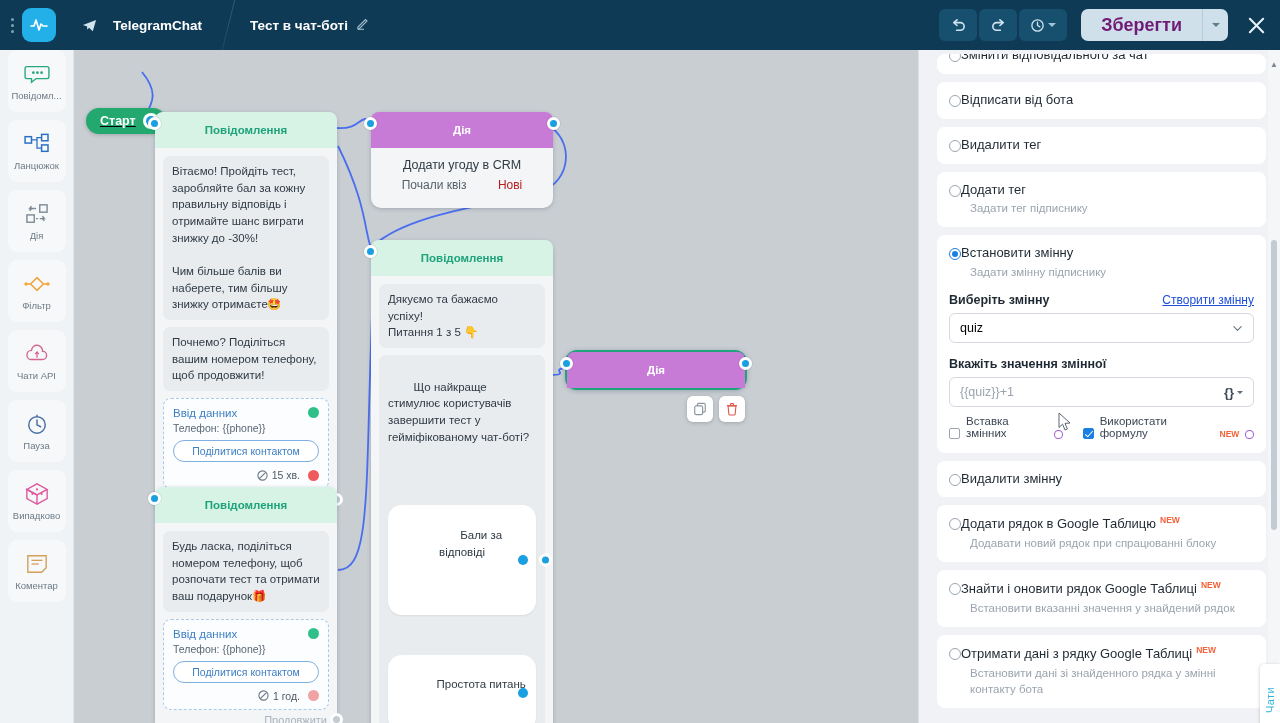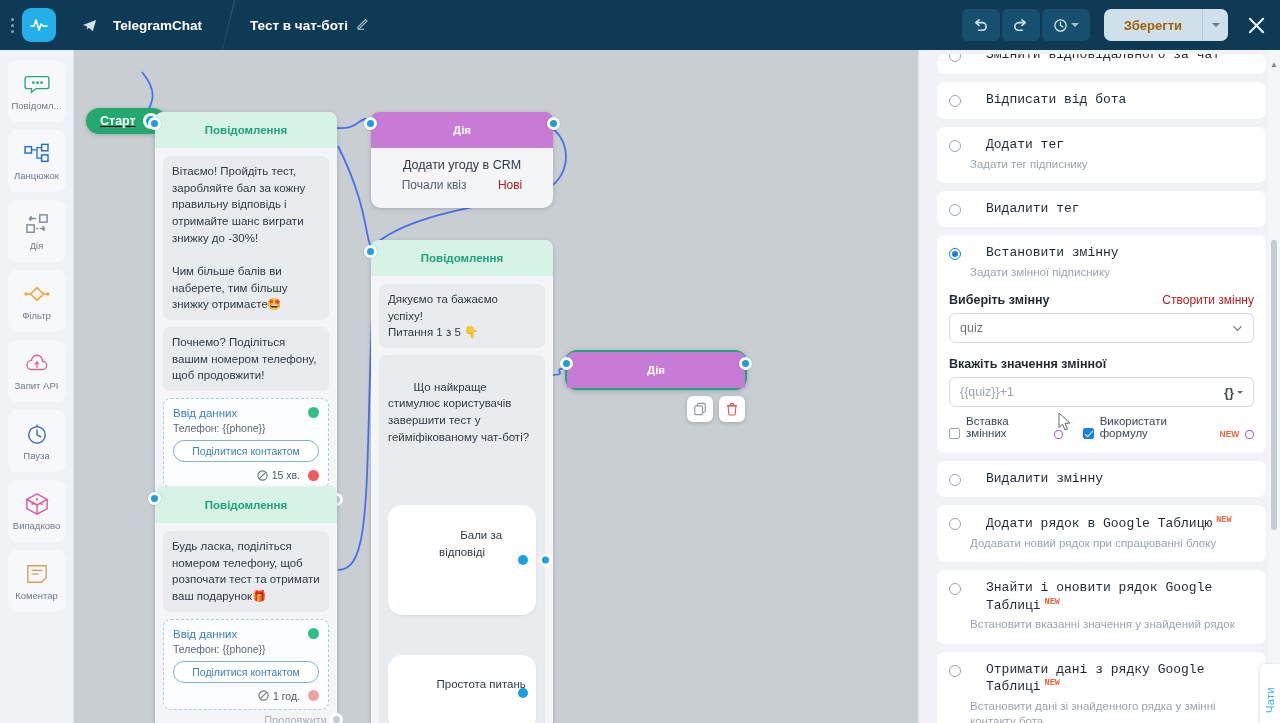--- a/index.html
+++ b/index.html
@@ -59,37 +59,36 @@
   .caret-sm {
     width: 0;height: 0;border-left: 4px solid transparent;border-right: 4px solid transparent;
     border-top: 4px solid #9fc2d6;
   }
   #save-group {
     display: flex; align-items: stretch; margin-left: 12px; margin-right: 8px;
     background: #cfe0ea; border-radius: 7px; overflow: hidden; height: 32px;
   }
   #save-btn {
     padding: 0 20px; display:flex; align-items:center;
-    color: #a16207; font-size: 13px; font-weight: bold; cursor:pointer;
+    color: #701a75; font-size: 18px; font-weight: bold; cursor:pointer;
   }
   #save-split {
     width: 26px; display:flex; align-items:center; justify-content:center;
     border-left: 1px solid #b4cbd9; cursor:pointer;
   }
   #close-btn {
     width: 40px; height: 50px; display:flex; align-items:center; justify-content:center;
     color: #dff0f8; cursor:pointer; margin-right:4px;
   }
 
   
   #sidebar {
     position: absolute; top: 50px; left: 0; width: 74px; height: 673px;
     background: #f0f3f6;
     border-right: 1px solid #dfe5ea;
-    padding-top: 10px;
     z-index: 30;
   }
   .side-item {
     width: 58px; margin: 0 auto 8px auto; height: 62px;
     background: #f6f8fa; border-radius: 9px;
     display: flex; flex-direction: column; align-items: center; justify-content: center;
     cursor: pointer;
     gap: 4px;
   }
   .side-label {
@@ -205,39 +204,39 @@
   }
   #rscroll {
     position:absolute; top:0; left:0; right:0; bottom:0;
     padding: 4px 14px 10px 18px;
     overflow:hidden;
   }
   .opt {
     background:#ffffff; border-radius:8px; padding: 10px 12px 11px 12px;
     margin-bottom: 8px;
   }
-  .opt-row { display:flex; align-items:flex-start; gap:25px;font-family:Liberation Mono, monospace; }
+  .opt-row { display:flex; align-items:flex-start; gap:0; }
   .radio {
     width:12px;height:12px;border-radius:50%;border:1.3px solid #9aa5b1;
     margin-top:3px; flex: 0 0 auto; background:#fff; cursor:pointer;
   }
   .radio.on { border:1.3px solid #1a7fe0; background:#ffffff; position:relative; }
   .radio.on:after {
     content:""; position:absolute; inset:2px; border-radius:50%; background:#1a7fe0;
   }
   .opt-title { font-size: 13px; color:#1f2933; line-height:1.25; }
   .opt-sub { font-size: 11.5px; color:#9aa4ae; line-height:1.35; margin-top:3px; margin-left:21px; }
   .newbadge { color:#f4623a; font-size:8.5px; font-weight:bold; vertical-align: super; margin-left:4px; }
 
   .field-label { font-size:12.5px; font-weight:bold; color:#1f2933; }
-  .link-blue { font-size:12px; color:#b91c1c; cursor:pointer; }
+  .link-blue { font-size:12px; color:#1d4ed8; text-decoration: underline; cursor:pointer; }
   .select-box, .text-box {
     height: 30px; border:1px solid #d4dae0; border-radius:6px; background:#fff;
     display:flex; align-items:center; padding: 0 10px;
-    font-size:12.5px; color:#737373; margin-top:6px;
+    font-size:12.5px; color:#000000; margin-top:6px;
   }
   .text-box { color:#9aa4ae; }
   .chk {
     width:11px;height:11px;border:1.2px solid #9aa5b1;border-radius:2px;background:#fff;
     flex:0 0 auto; cursor:pointer;
   }
   .chk.on { background:#1a7fe0; border-color:#1a7fe0; position:relative; }
   .chk.on:after {
     content:""; position:absolute; left:3px; top:0px; width:3px;height:7px;
     border:solid #fff; border-width:0 1.6px 1.6px 0; transform: rotate(42deg);
@@ -382,21 +381,21 @@
   </div>
 
   <div class="side-item">
     <span class="side-ico">
       <svg width="28" height="22" viewBox="0 0 30 24">
           <path d="M9 18 a5 5 0 0 1 0 -10 a6 6 0 0 1 12 1 a4.5 4.5 0 0 1 0 9 z" fill="none" stroke="#d4668f" stroke-width="1.5"></path>
           <polyline points="15,16 15,10 13,12" fill="none" stroke="#d4668f" stroke-width="1.4"></polyline>
           <polyline points="15,10 17,12" fill="none" stroke="#d4668f" stroke-width="1.4"></polyline>
         </svg>
     </span>
-    <span class="side-label">Запит API</span>
+    <span class="side-label">Чати API</span>
   </div>
 
   <div class="side-item">
     <span class="side-ico">
       <svg width="24" height="22" viewBox="0 0 26 24">
           <circle cx="13" cy="13" r="9" fill="none" stroke="#4a6fa5" stroke-width="1.6"></circle>
           <polyline points="13,7.5 13,13 17,15" fill="none" stroke="#4a6fa5" stroke-width="1.6" stroke-linecap="round"></polyline>
           <line x1="13" y1="2" x2="13" y2="4" stroke="#4a6fa5" stroke-width="1.6"></line>
         </svg>
     </span>
@@ -617,41 +616,41 @@
       </div>
     </div>
 
     <div class="opt">
       <div class="opt-row">
         <span class="radio"></span>
         <span class="opt-title">Відписати від бота</span>
       </div>
     </div>
 
+    <div class="opt" style="padding-bottom:10px;">
+      <div class="opt-row">
+        <span class="radio"></span>
+        <span class="opt-title">Видалити тег</span>
+      </div>
+    </div>
+
     <div class="opt">
       <div class="opt-row">
         <span class="radio"></span>
         <span class="opt-title">Додати тег</span>
       </div>
       <div class="opt-sub">Задати тег підписнику</div>
     </div>
 
-    <div class="opt" style="padding-bottom:10px;">
-      <div class="opt-row">
-        <span class="radio"></span>
-        <span class="opt-title">Видалити тег</span>
-      </div>
-    </div>
-
     <div class="opt" style="padding-bottom:14px;">
       <div class="opt-row">
         <span class="radio on"></span>
         <span class="opt-title">Встановити змінну</span>
       </div>
-      <div class="opt-sub">Задати змінної підписнику</div>
+      <div class="opt-sub">Задати змінну підписнику</div>
 
       <div style="margin-top:13px;">
         <div style="display:flex;justify-content:space-between;align-items:baseline;">
           <span class="field-label">Виберіть змінну</span>
           <span class="link-blue">Створити змінну</span>
         </div>
         <div class="select-box">
           <span style="flex:1;">quiz</span>
           <svg width="11" height="11" viewBox="0 0 12 12">
               <polyline points="2,4 6,8 10,4" fill="none" stroke="#6b7783" stroke-width="1.3" stroke-linecap="round" stroke-linejoin="round"></polyline>

